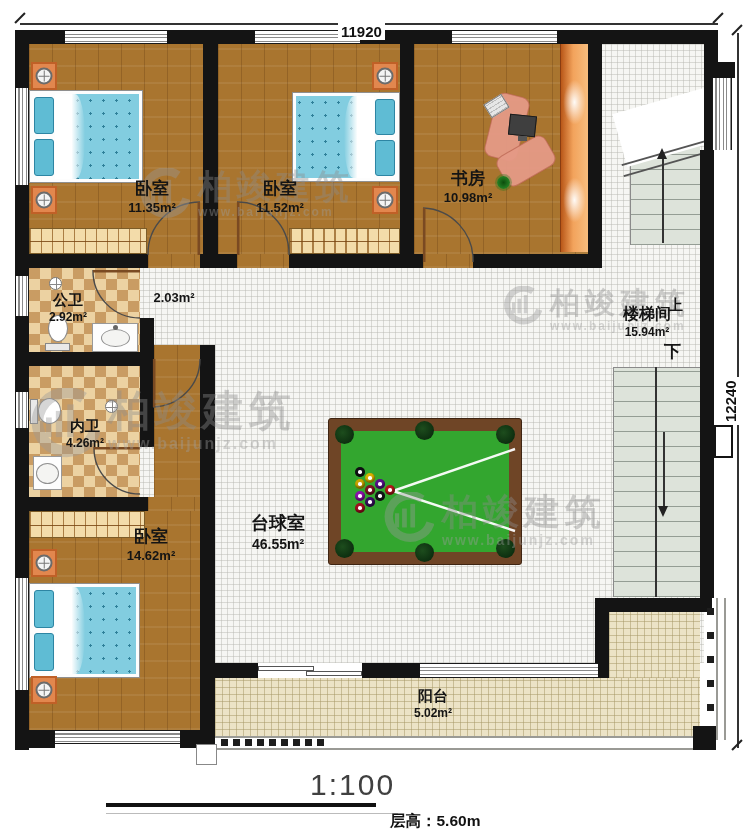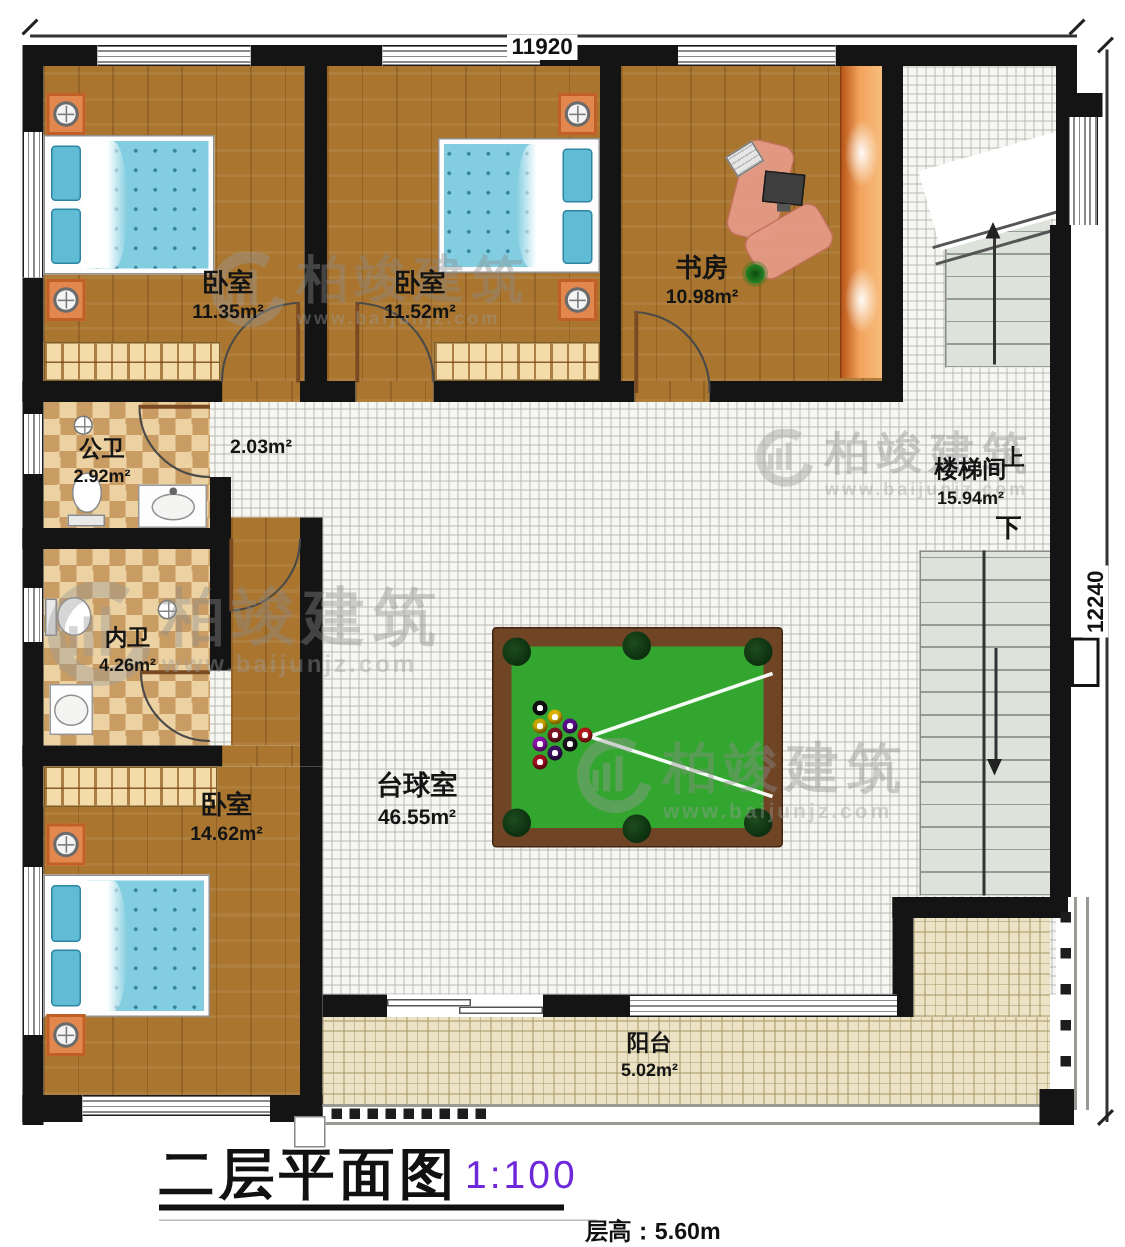--- a/index.html
+++ b/index.html
@@ -84,21 +84,21 @@
   .wm .txt{display:flex;flex-direction:column;}
   .wm .brand{font-weight:700;color:#8d8d8d;letter-spacing:5px;line-height:1.1;}
   .wm .url{font-weight:700;color:#9d9d9d;letter-spacing:2px;line-height:1.2;}
   .dimtxt{position:absolute;color:#111;font-weight:700;font-size:15px;background:#fff;padding:0 3px;}
   .dimline{position:absolute;background:#333;}
   .tick{position:absolute;width:14px;height:2px;background:#222;transform:rotate(-45deg);}
   .bump{position:absolute;background:#fff;border:2px solid #141414;box-sizing:border-box;}
   .slide{position:absolute;background:#fff;border:1px solid #555;box-sizing:border-box;}
   .colbase{position:absolute;background:#fff;border:1.5px solid #888;box-sizing:border-box;}
   .title-cn{position:absolute;font-size:37px;font-weight:700;color:#111;letter-spacing:3px;}
-  .title-scale{position:absolute;font-size:26px;font-weight:400;color:#6d28d9;letter-spacing:2px;}
+  .title-scale{position:absolute;font-size:30px;font-weight:400;color:#404040;letter-spacing:2px;}
   .note{position:absolute;font-size:15.5px;font-weight:600;color:#111;}
 </style>
 </head>
 <body>
 
 <div class="plan">
 
   <div class="tile" style="left:29px;top:44px;width:675px;height:619px"></div>
   <div class="wood" style="left:29px;top:44px;width:174px;height:210px"></div>
   <div class="wood" style="left:218px;top:44px;width:182px;height:210px"></div>
@@ -406,21 +406,20 @@
 
   <div class="dimline" style="left:20px;top:23px;width:698px;height:1.5px"></div>
   <div class="tick" style="left:13px;top:17px"></div>
   <div class="tick" style="left:711px;top:17px"></div>
   <div class="dimtxt" style="left:338px;top:23px">11920</div>
   <div class="dimline" style="left:737px;top:33px;width:1.5px;height:715px"></div>
   <div class="tick" style="left:730px;top:29px"></div>
   <div class="tick" style="left:730px;top:744px"></div>
   <div class="dimtxt" style="left:722px;top:425px;transform:rotate(-90deg);transform-origin:0 0">12240</div>
 
-  <div class="title-cn" style="left:106px;top:758px">二层平面图</div>
   <div class="title-scale" style="left:310px;top:768px">1:100</div>
   <div class="abs" style="left:106px;top:803px;width:270px;height:4px;background:#111"></div>
   <div class="abs" style="left:106px;top:813px;width:292px;height:1px;background:#bbb"></div>
   <div class="note" style="left:390px;top:811px">
     <span>层高：</span><span>5.60m</span>
   </div>
 
 </div>
 
 </body></html>

